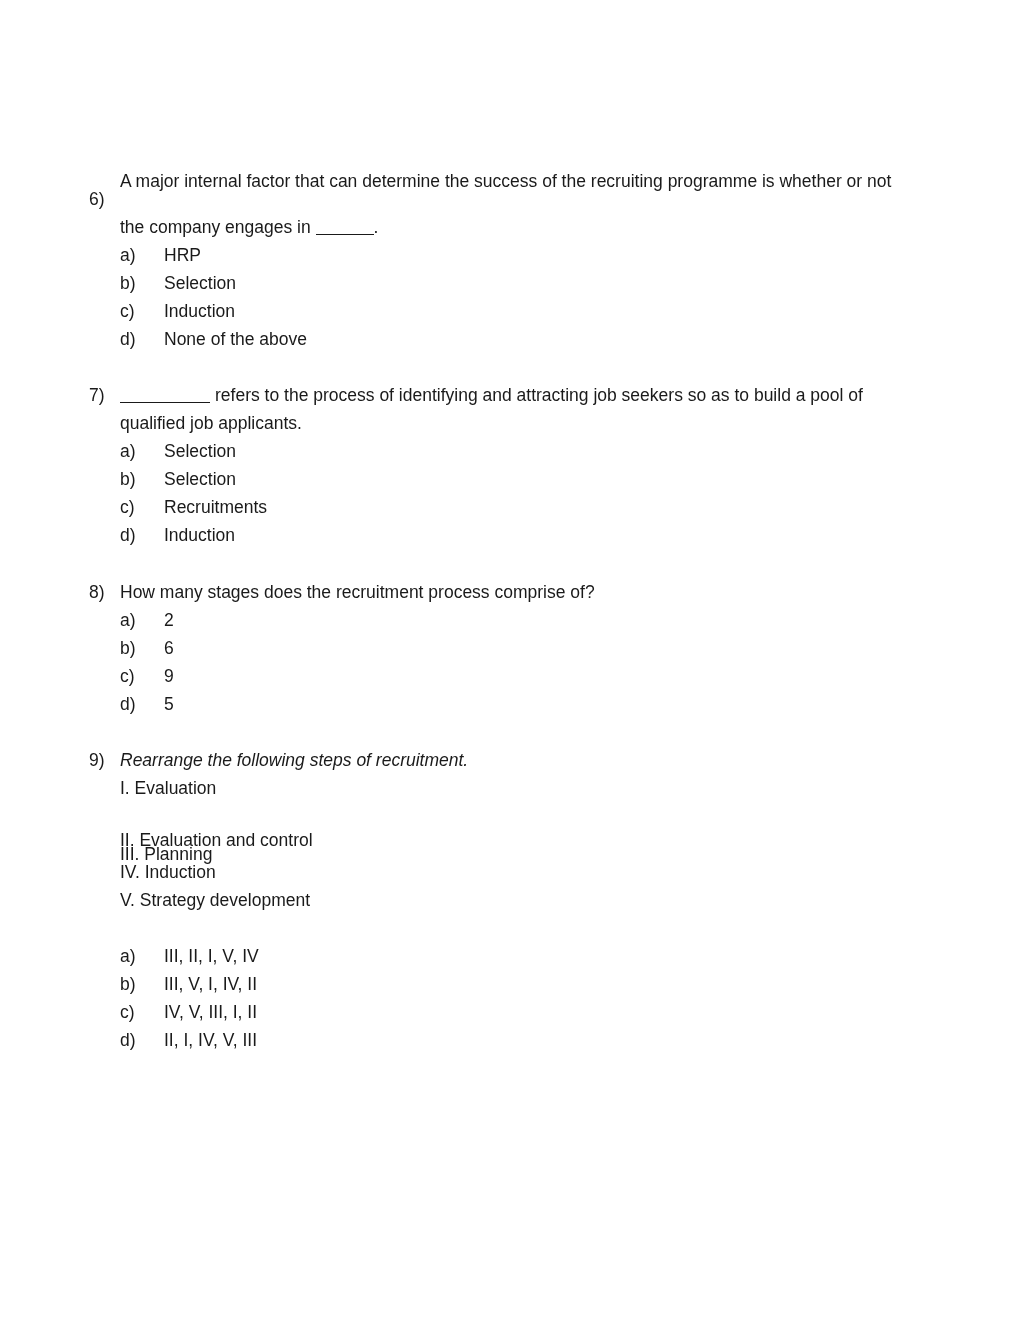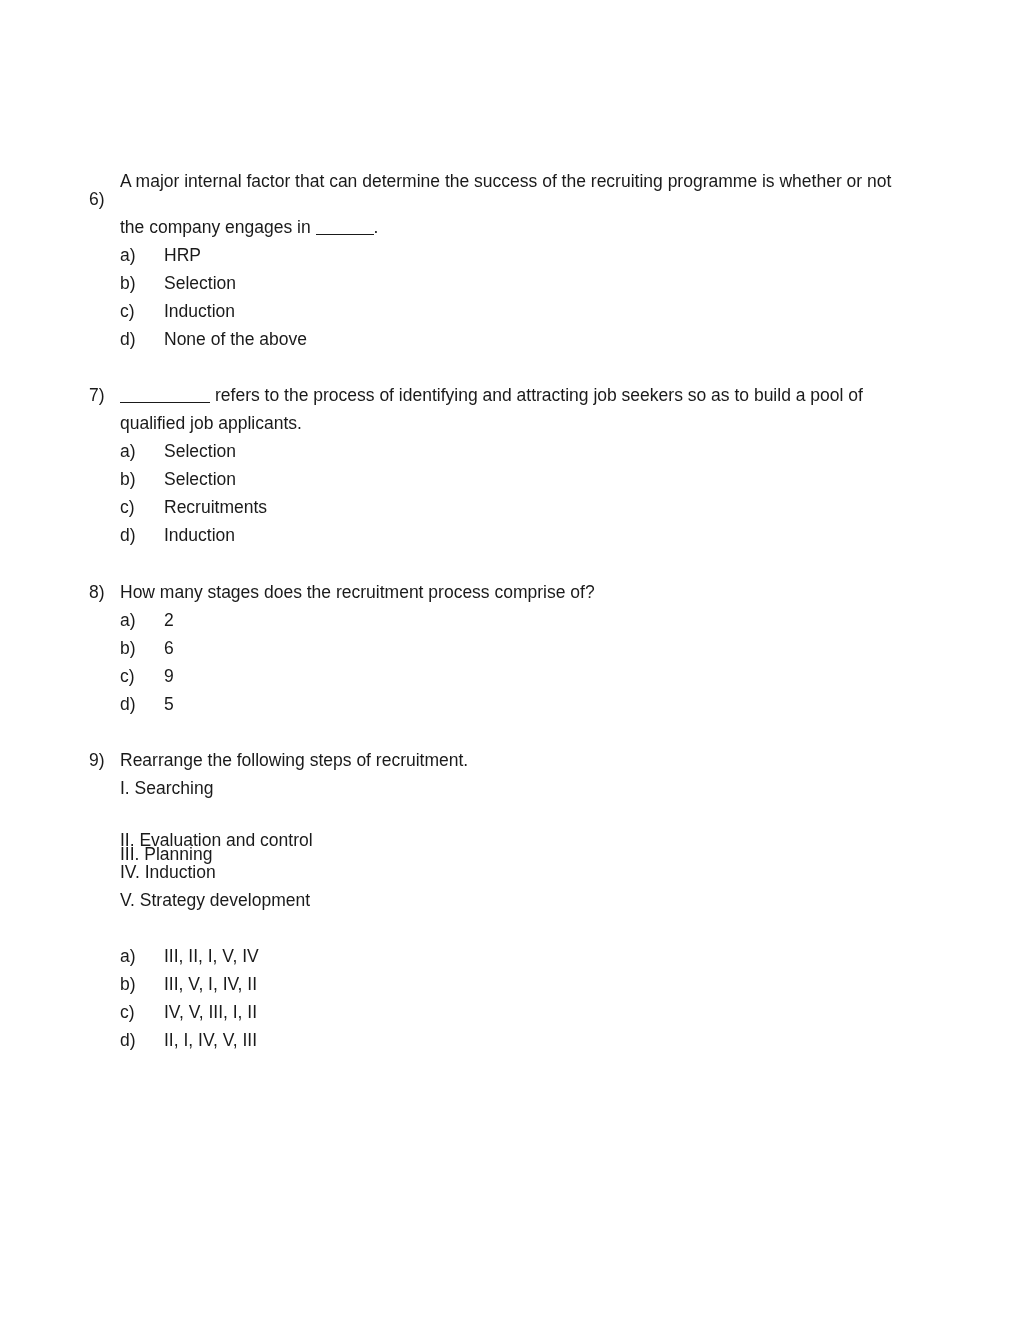--- a/index.html
+++ b/index.html
@@ -134,23 +134,23 @@
     <div class="line" style="top:690px; left:0; width:600px;">
       <span class="opt-label">d)</span>
       <span class="opt-text">5</span>
     </div>
   </div>
 
   <div>
     <div class="line" style="top:746px; left:0;">
       <span class="qnum">9)</span>
     </div>
-    <div class="line qtext" style="top:746px;">Rearrange the following steps of recruitment.</div>
+    <div class="line qtext" style="top:746px;font-style:italic;">Rearrange the following steps of recruitment.</div>
 
-    <div class="line step" style="top:774px;">I. Searching</div>
+    <div class="line step" style="top:774px;">I. Evaluation</div>
     <div class="line step" style="top:802px;margin-top:24px;">II. Evaluation and control</div>
     <div class="line step" style="top:840px;">III. Planning</div>
     <div class="line step" style="top:858px;">IV. Induction</div>
     <div class="line step" style="top:886px;">V. Strategy development</div>
 
     <div class="line" style="top:942px; left:0; width:600px;">
       <span class="opt-label">a)</span>
       <span class="opt-text">III, II, I, V, IV</span>
     </div>
     <div class="line" style="top:970px; left:0; width:600px;">

